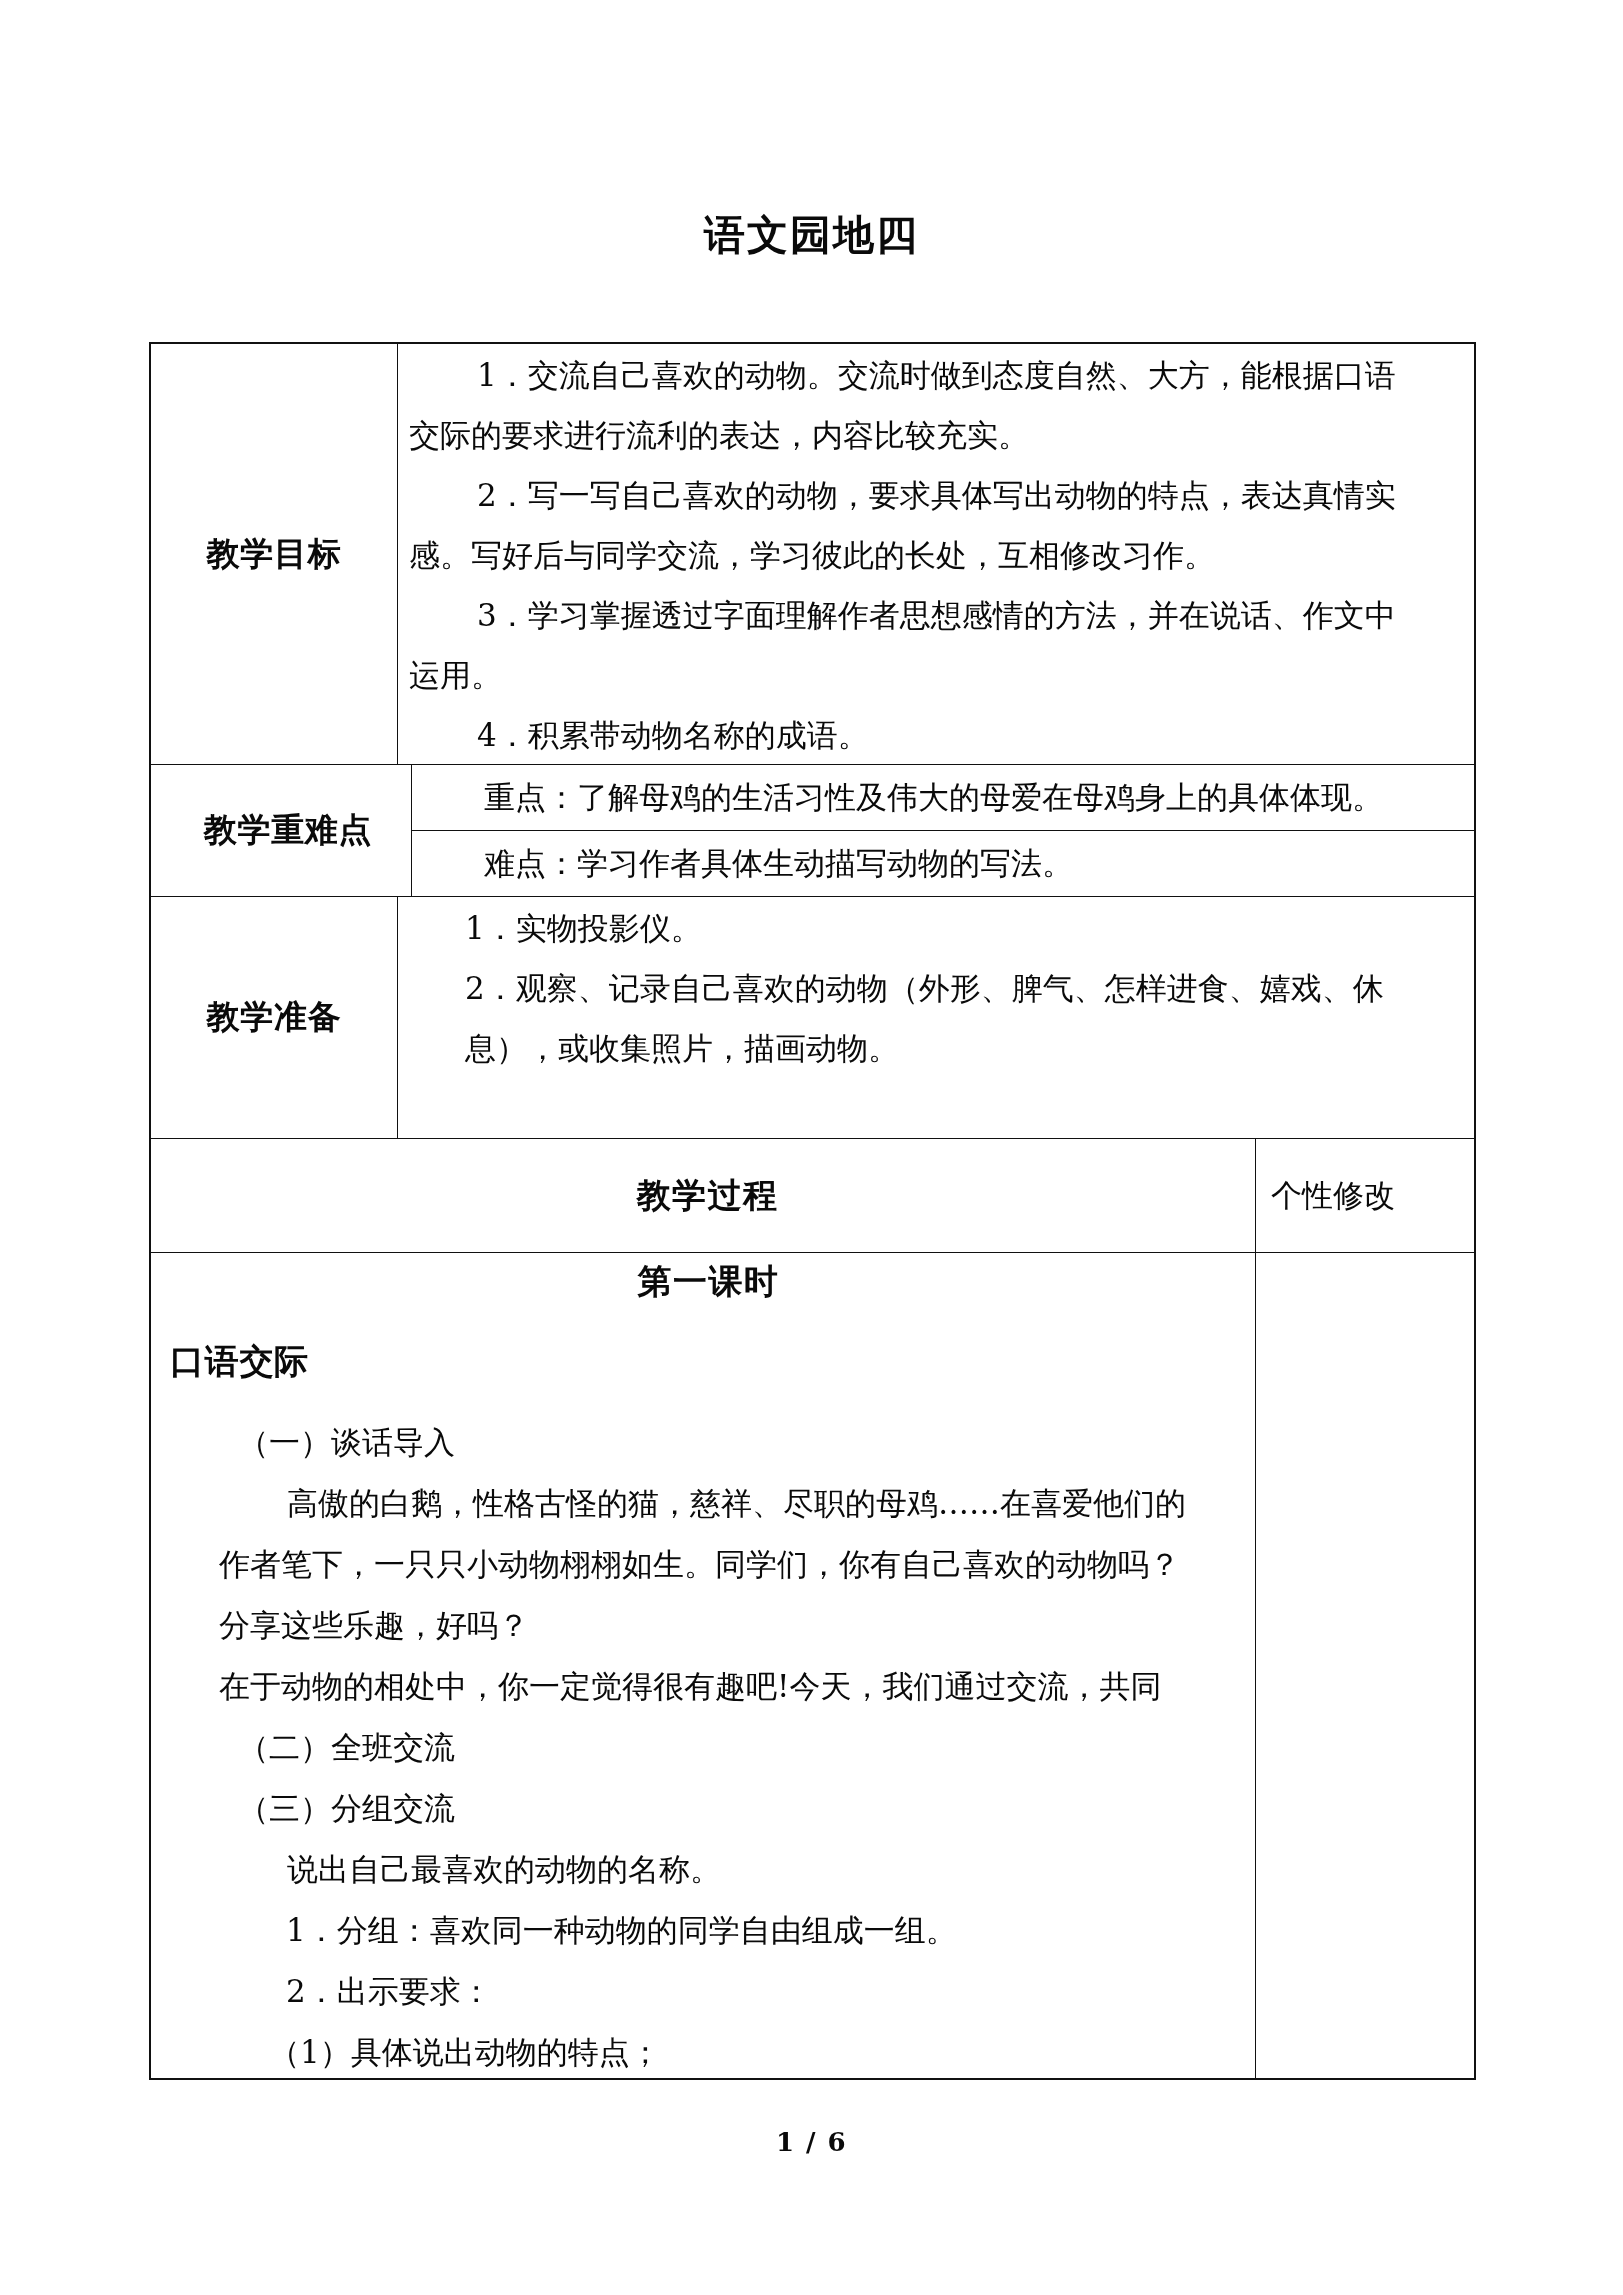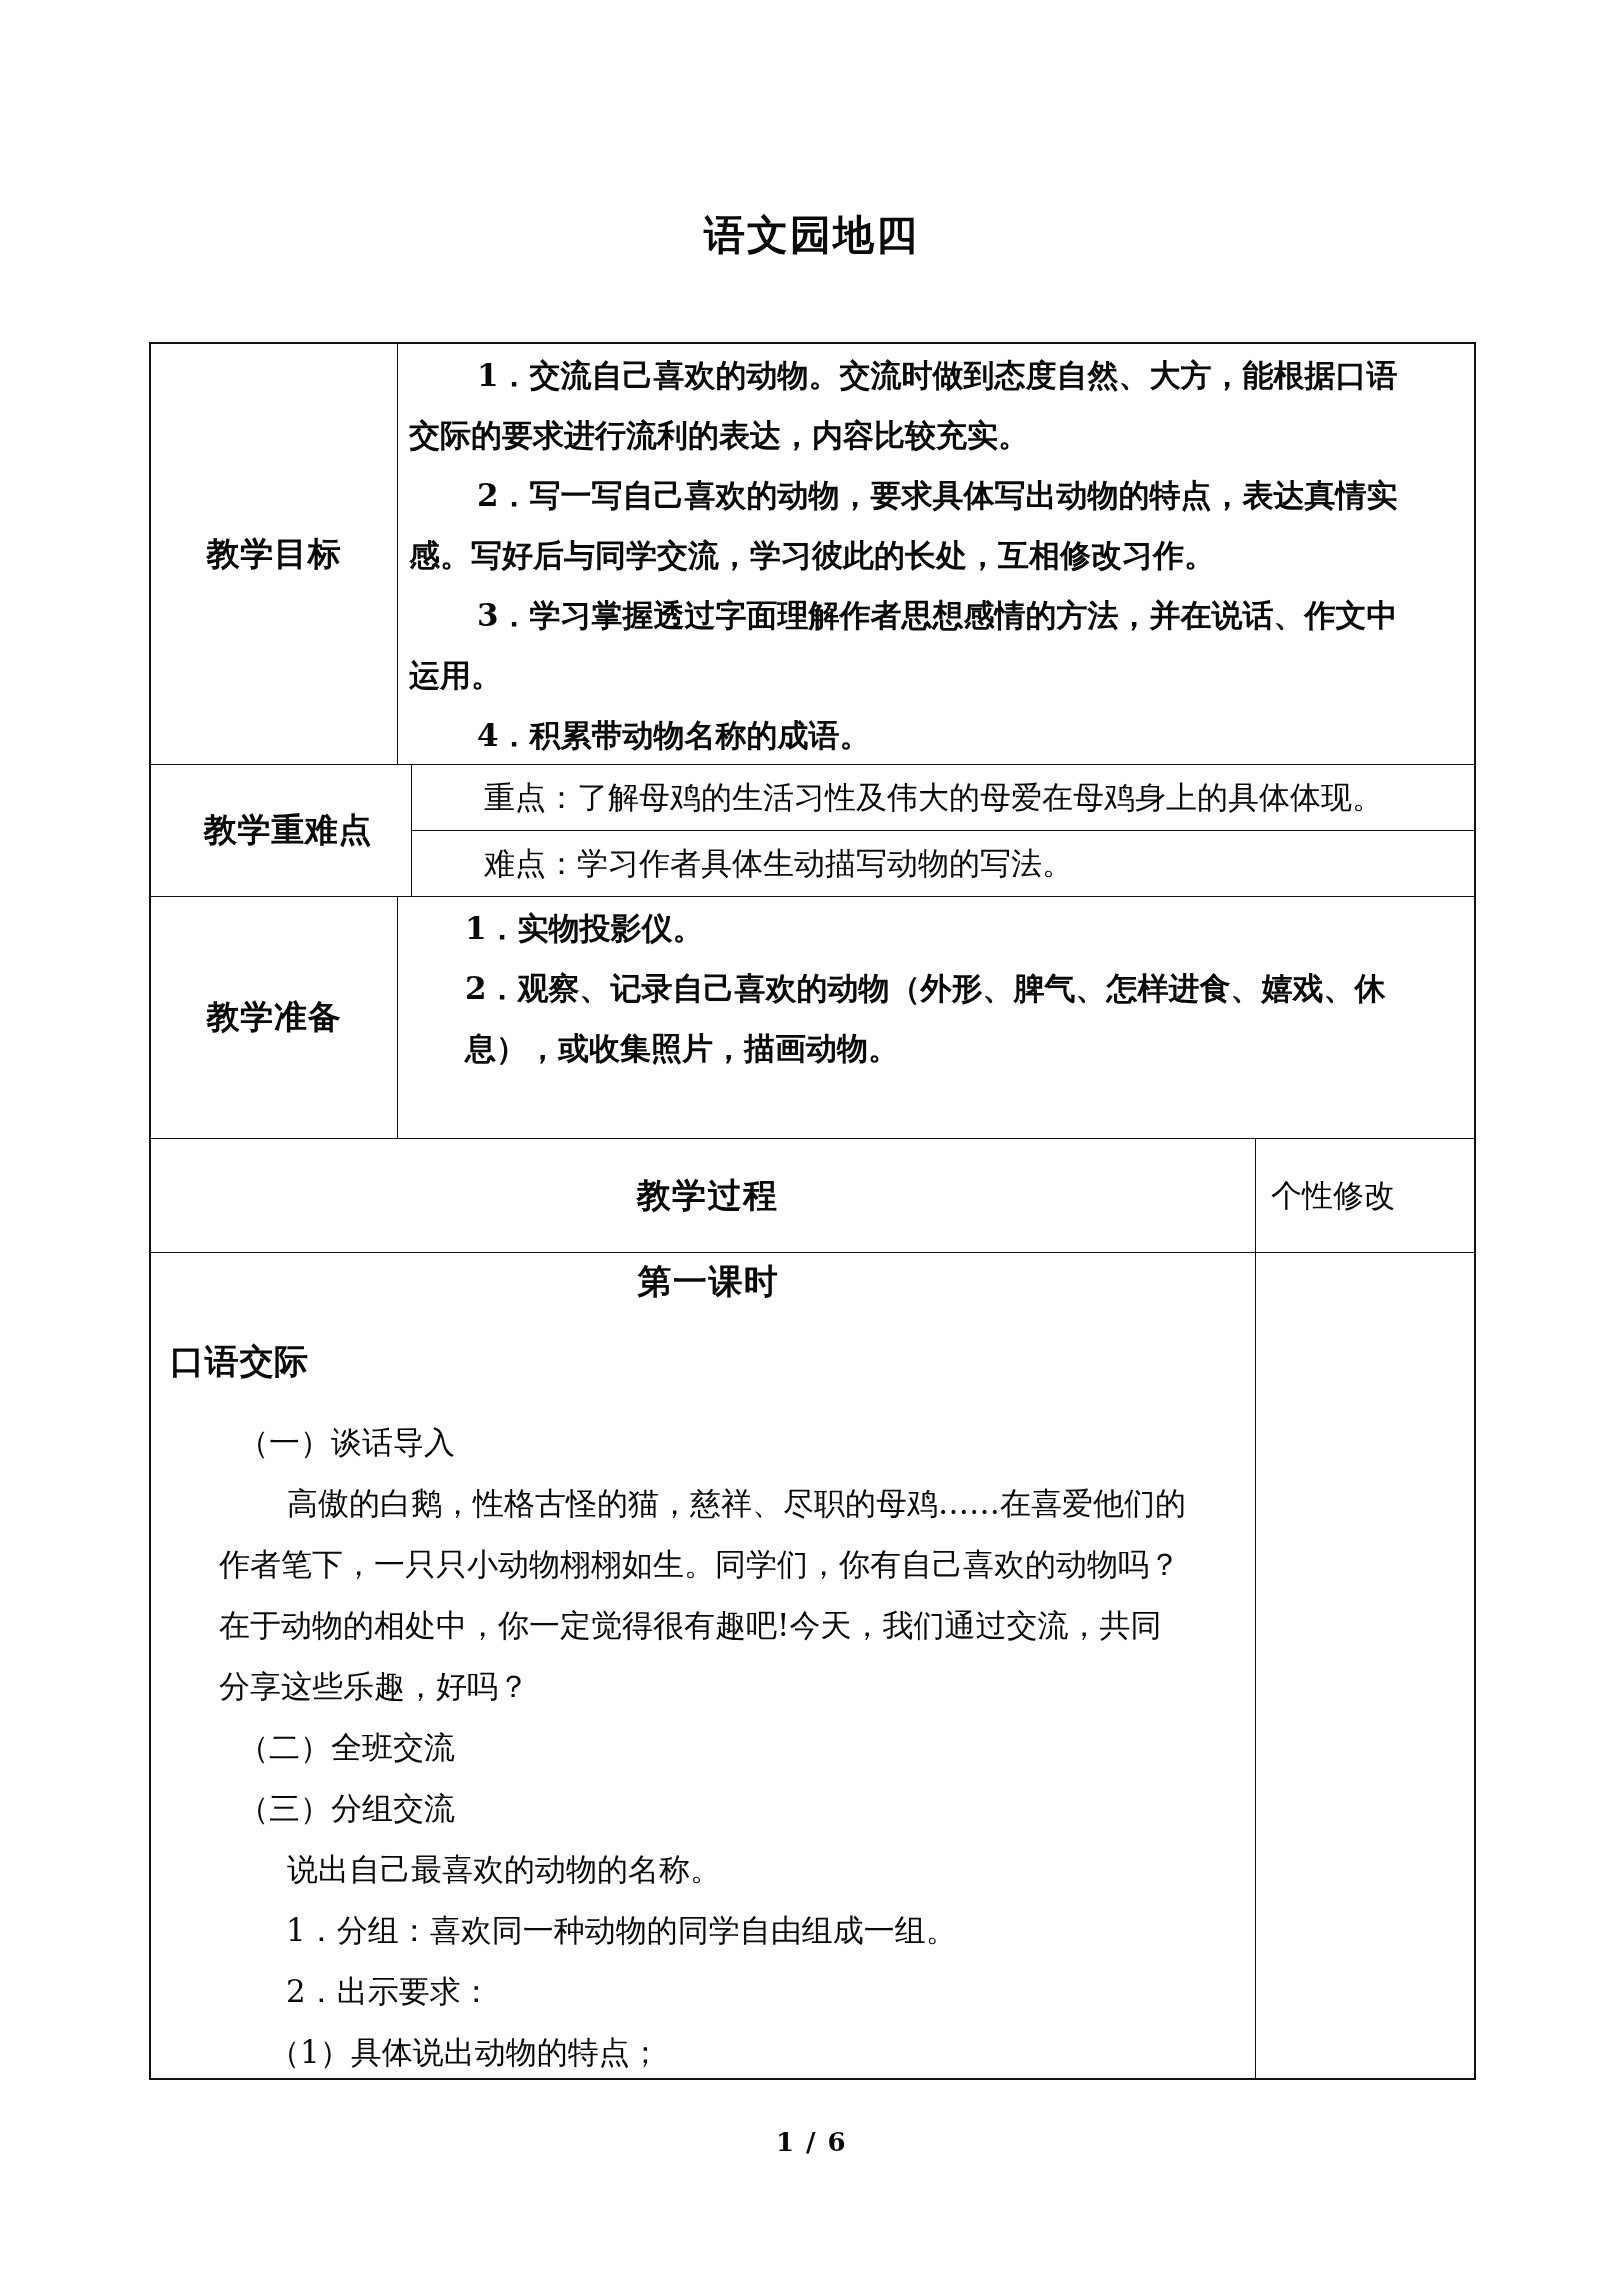--- a/index.html
+++ b/index.html
@@ -34,21 +34,21 @@
 
   .label-cell {
     width:247px; flex:0 0 247px;
     box-sizing:border-box;
     border-right:1.4px solid #111;
     display:flex; align-items:center; justify-content:center;
     font-weight:bold; font-size:33px; letter-spacing:0.7px;
     text-align:left;
   }
 
-  .content-cell { flex:1; box-sizing:border-box; font-size:31px; overflow:hidden;font-weight:bold; }
+  .content-cell { flex:1; box-sizing:border-box; font-size:31px; overflow:hidden; }
 
   .obj-cell { line-height:60px; padding:0.7px 15px 0 11px; }
   .ind-num { text-indent:68px; }
 
   .kp-col { flex:1; display:flex; flex-direction:column; }
   .kp-sub { flex:1; display:flex; align-items:center; box-sizing:border-box; padding-left:72px; font-size:31px; }
   .kp-sub.first { border-bottom:1.4px solid #111; }
 
   .prep-cell { line-height:60px; padding:0.7px 15px 0 67px; }
 
@@ -119,22 +119,22 @@
       <div class="side-col proc-side">个性修改</div>
     </div>
 
     <div class="row r5">
       <div class="main5">
         <div class="session-title">第一课时</div>
         <div class="section-title">口语交际</div>
         <div class="line5 ind-a">（一）谈话导入</div>
         <div class="line5 ind-first">高傲的白鹅，性格古怪的猫，慈祥、尽职的母鸡……在喜爱他们的</div>
         <div class="line5 ind-body">作者笔下，一只只小动物栩栩如生。同学们，你有自己喜欢的动物吗？</div>
+        <div class="line5 ind-body">分享这些乐趣，好吗？</div>
         <div class="line5 ind-body">在于动物的相处中，你一定觉得很有趣吧!今天，我们通过交流，共同</div>
-        <div class="line5 ind-body">分享这些乐趣，好吗？</div>
         <div class="line5 ind-a">（二）全班交流</div>
         <div class="line5 ind-a">（三）分组交流</div>
         <div class="line5 ind-first">说出自己最喜欢的动物的名称。</div>
         <div class="line5 ind-step">1．分组：喜欢同一种动物的同学自由组成一组。</div>
         <div class="line5 ind-step">2．出示要求：</div>
         <div class="line5 ind-sub">（1）具体说出动物的特点；</div>
       </div>
       <div class="side-col"></div>
     </div>
 

